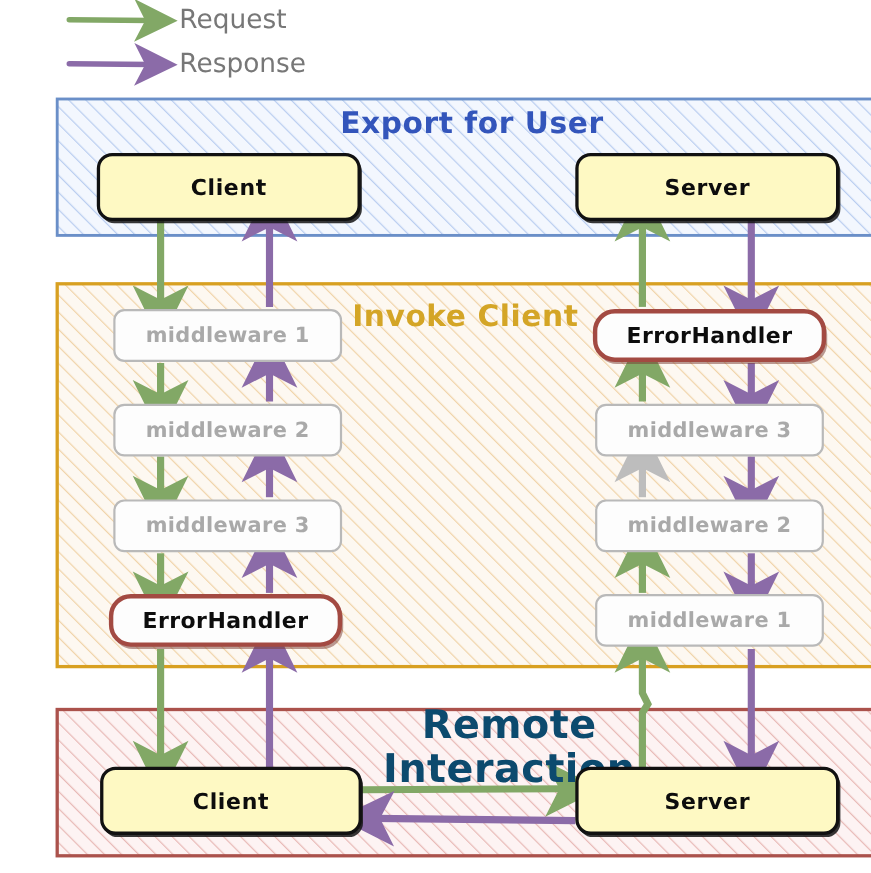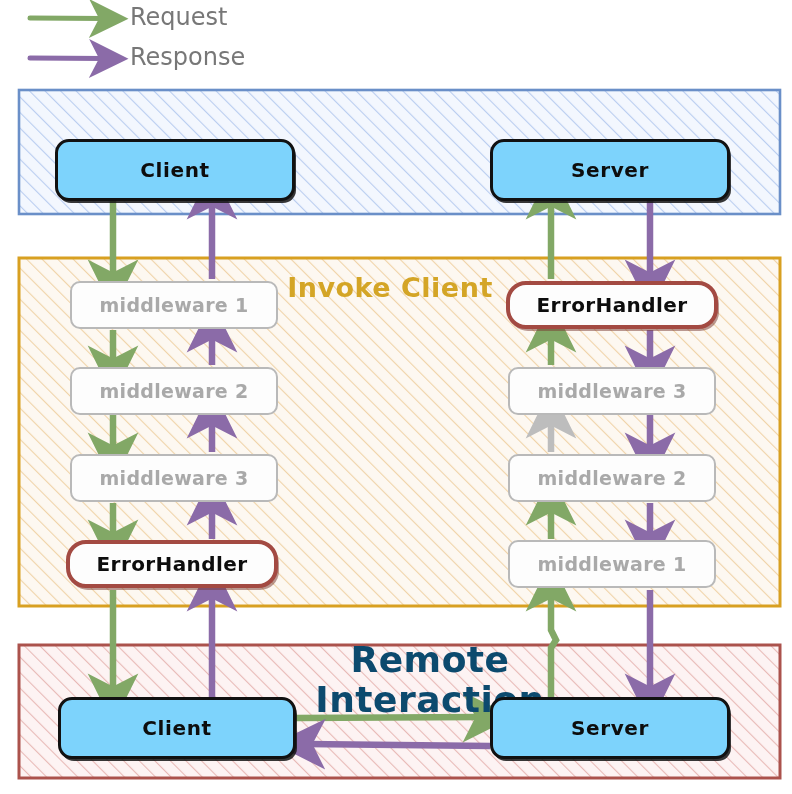--- a/index.html
+++ b/index.html
@@ -1,28 +1,28 @@
 <!DOCTYPE html>
 <html><head>
 <meta charset="utf-8">
 <style>
   html,body{margin:0;padding:0;background:#ffffff;}
   body{width:792px;height:794px;position:relative;overflow:hidden;
        font-family:"DejaVu Sans","Liberation Sans",sans-serif;}
-  .stage{position:absolute;inset:0;}
+  .stage{position:absolute;inset:0;margin-left:33px;}
   svg.layer{position:absolute;left:0;top:0;width:792px;height:794px;overflow:visible;}
   .nodes{position:absolute;left:0;top:0;width:792px;height:794px;}
 
   
   .panel-title{position:absolute;font-weight:bold;letter-spacing:.5px;
     text-align:center;line-height:1.12;white-space:pre-line;}
 
   
   .node{position:absolute;display:flex;align-items:center;justify-content:center;
-        box-sizing:border-box;background:#7dd3fc;text-align:center;}
+        box-sizing:border-box;background:#fef9c3;text-align:center;}
   .node .lbl{font-weight:bold;}
 
   .node.solid{border:3.5px solid #111111;border-radius:14px;
       box-shadow:2px 3px 0 -1px rgba(20,20,20,.85);}
   .node.solid .lbl{color:#0d0d0d;font-size:20px;letter-spacing:.6px;}
 
   .node.mw{border:2.5px solid #b9b9b9;border-radius:10px;background:#fdfdfd;}
   .node.mw .lbl{color:#a9a9a9;font-size:19px;font-weight:bold;letter-spacing:.3px;}
 
   .node.err{border:4px solid #a34a42;border-radius:20px;background:#fdfdfd;
@@ -150,20 +150,21 @@
     <g>
       <path d="M490,746 L306,744" stroke="#8b6ba8" stroke-width="6.5" fill="none" marker-end="url(#mkP)"></path>
     </g>
   </svg>
 
   <div class="nodes">
 
     <div class="legend-label" style="left:130px;top:3px;">Request</div>
     <div class="legend-label" style="left:130px;top:43px;">Response</div>
 
+    <div class="panel-title" style="left:196px;top:98px;width:400px;font-size:27px;color:#3355bb;">Export for User</div>
     <div class="panel-title" style="left:200px;top:273px;width:380px;font-size:27px;color:#d4a526;">Invoke Client</div>
     <div class="panel-title" style="left:280px;top:640px;width:300px;font-size:36px;color:#0c4a6e;">Remote
 Interaction</div>
 
     <div class="node solid" style="left:55px;top:139px;width:240px;height:62px;">
       <span class="lbl">Client</span>
     </div>
     <div class="node solid" style="left:490px;top:139px;width:240px;height:62px;">
       <span class="lbl">Server</span>
     </div>

